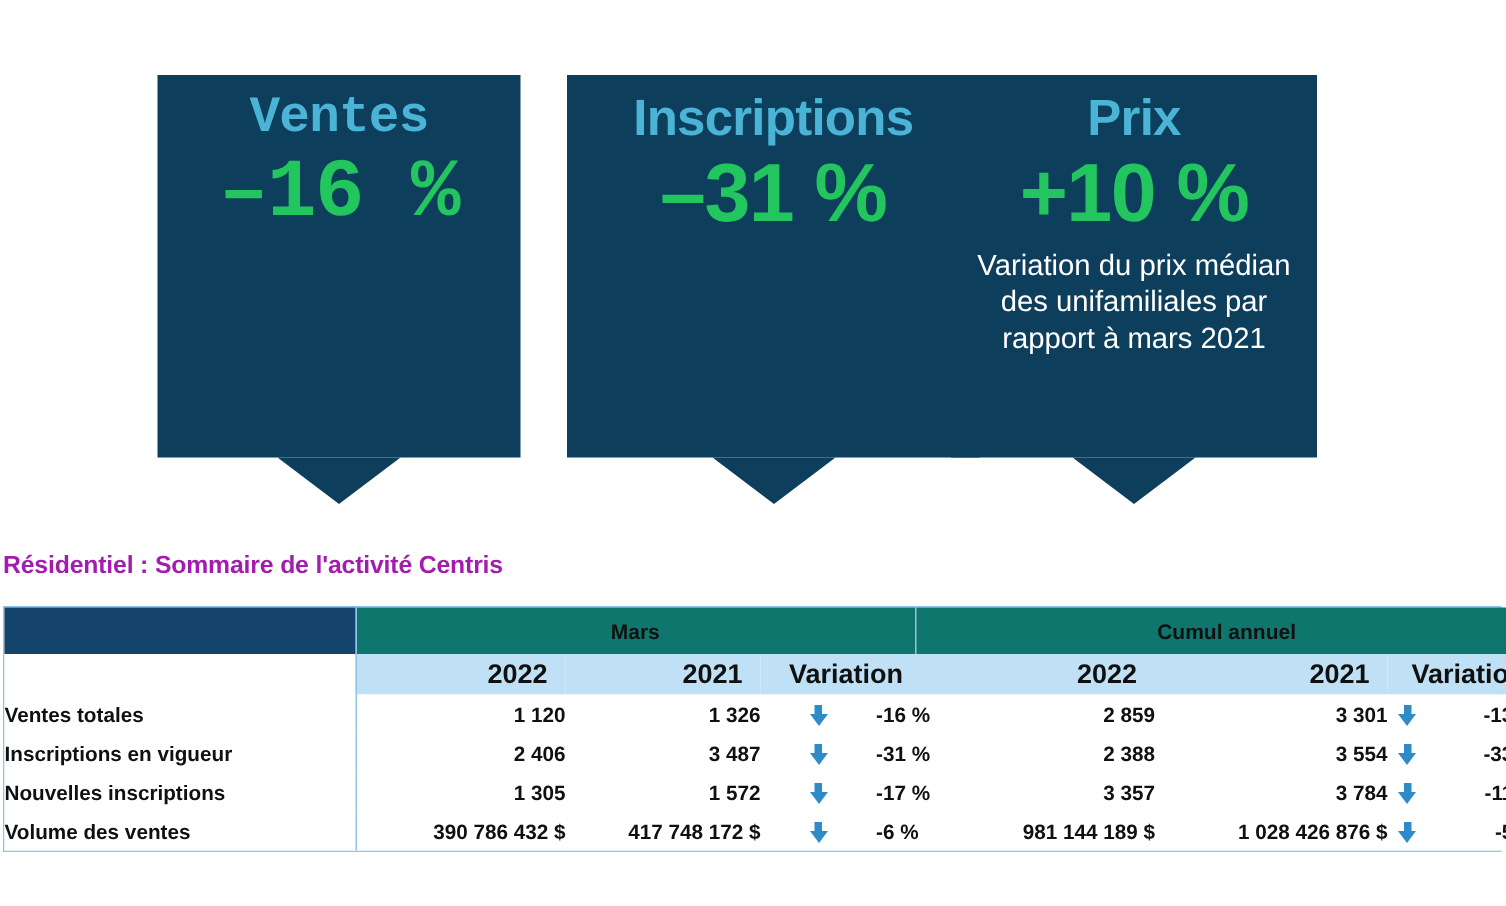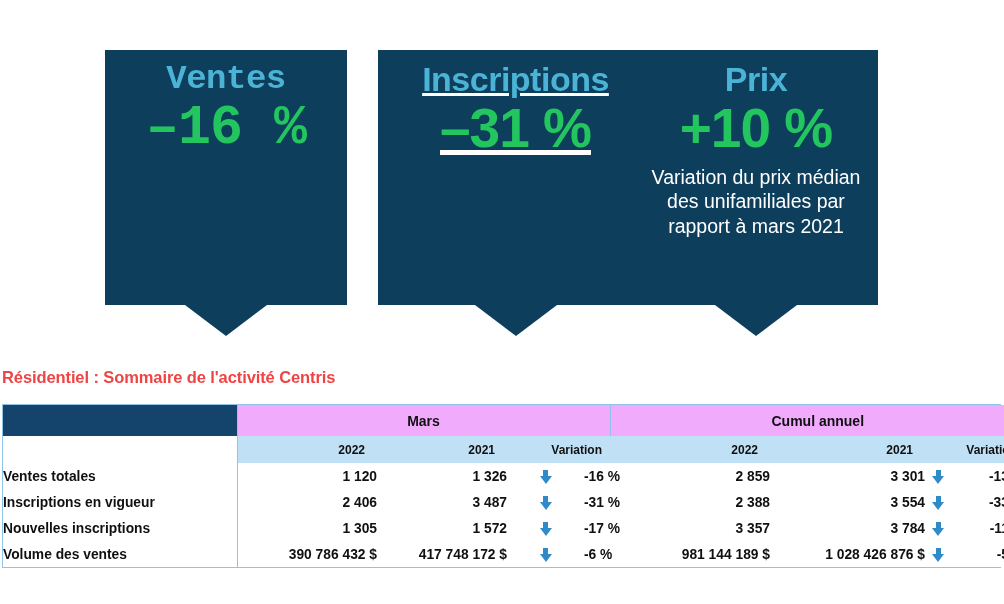--- a/index.html
+++ b/index.html
@@ -56,31 +56,31 @@
   .card-desc {
     color: #ffffff;
     font-size: 19.5px;
     font-weight: normal;
     line-height: 1.27;
     margin-top: 9px;
     padding: 0 2px;
   }
 
   #card-0 { left: 105px; width: 242px; height: 255px; font-family: Liberation Mono, monospace; }
-  #card-1 { left: 378px; width: 275px; height: 255px; text-decoration: underline; }
+  #card-1 { left: 378px; width: 275px; height: 255px; }
   #card-2 { left: 634px; width: 244px; height: 255px; }
 
   
   .table-title {
     position: absolute;
     left: 2px;
     top: 368px;
     font-size: 16.5px;
     font-weight: bold;
-    color: #ef4444;
+    color: #a21caf;
     letter-spacing: -0.1px;
   }
 
   .tbl-wrap {
     position: absolute;
     left: 2px;
     top: 404px;
     width: 999px;
     border: 1.5px solid #8fc4e8;
   }
@@ -95,30 +95,30 @@
     margin: 0;
     font-weight: bold;
     color: #101010;
     white-space: nowrap;
   }
 
   
   tr.band td { height: 31px; }
   td.band-blankdark { background: #14436b; }
   td.band-label {
-    background: #f0abfc;
+    background: #0f766e;
     color: #ffffff;
     text-align: center;
     font-size: 14px;
     font-weight: bold;
   }
   td.sep-left { border-left: 1.5px solid #8fc4e8; }
 
   
-  tr.subhead td { height: 27px; background: #bfe0f5; text-align: right; font-size: 12px; }
+  tr.subhead td { height: 27px; background: #bfe0f5; text-align: right; font-size: 18px; }
   tr.subhead td.blank { background: #ffffff; border-right: 1.5px solid #8fc4e8; }
   tr.subhead td.pad-r { padding-right: 12px; }
   tr.subhead td.var-h { padding-right: 8px; }
 
   
   tr.drow td { height: 26px; background: #ffffff; font-size: 13.8px; }
   td.rowlabel {
     text-align: left;
     padding-left: 5px;
     border-right: 1.5px solid #8fc4e8;

